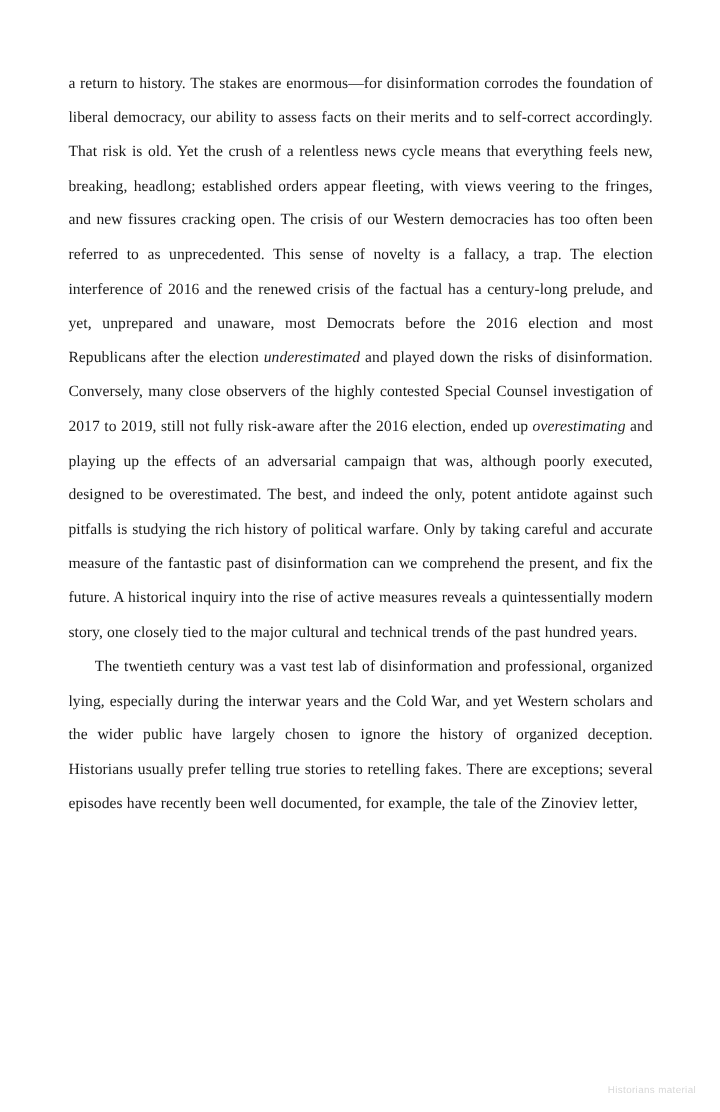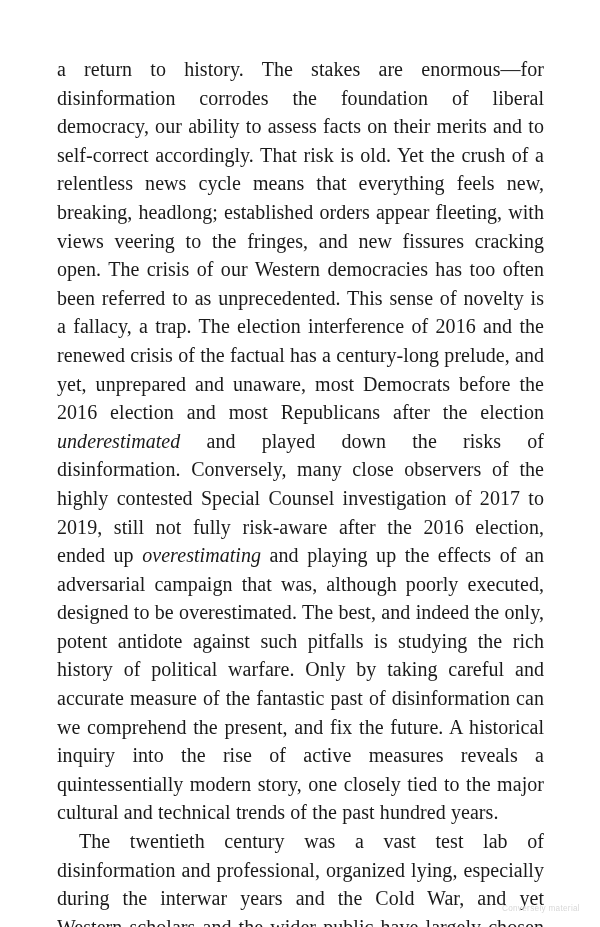--- a/index.html
+++ b/index.html
@@ -25,21 +25,21 @@
   #text-column {
     position: absolute;
     left: 57px;
     top: 55px;
     width: 487px;
   }
 
   p.body-para {
     margin: 0;
     padding: 0;
-    font-size: 20px;
+    font-size: 13px;
     line-height: 28.6px;
     text-align: justify;
     text-justify: inter-word;
     color: #1a1a1a;
     letter-spacing: 0.05px;
     word-spacing: 0.2px;
     -webkit-font-smoothing: antialiased;
   }
 
   p.body-para.indented {
@@ -67,15 +67,15 @@
 
 <div id="page">
 
   <div id="text-column">
     <div id="paragraphs-host">
         <p class="body-para"><span>a return to history. The stakes are enormous—for disinformation corrodes the foundation of liberal democracy, our ability to assess facts on their merits and to self-correct accordingly. That risk is old. Yet the crush of a relentless news cycle means that everything feels new, breaking, headlong; established orders appear fleeting, with views veering to the fringes, and new fissures cracking open. The crisis of our Western democracies has too often been referred to as unprecedented. This sense of novelty is a fallacy, a trap. The election interference of 2016 and the renewed crisis of the factual has a century-long prelude, and yet, unprepared and unaware, most Democrats before the 2016 election and most Republicans after the election </span><em class="it">underestimated</em><span> and played down the risks of disinformation. Conversely, many close observers of the highly contested Special Counsel investigation of 2017 to 2019, still not fully risk-aware after the 2016 election, ended up </span><em class="it">overestimating</em><span> and playing up the effects of an adversarial campaign that was, although poorly executed, designed to be overestimated. The best, and indeed the only, potent antidote against such pitfalls is studying the rich history of political warfare. Only by taking careful and accurate measure of the fantastic past of disinformation can we comprehend the present, and fix the future. A historical inquiry into the rise of active measures reveals a quintessentially modern story, one closely tied to the major cultural and technical trends of the past hundred years.</span></p>
         <p class="body-para indented"><span>The twentieth century was a vast test lab of disinformation and professional, organized lying, especially during the interwar years and the Cold War, and yet Western scholars and the wider public have largely chosen to ignore the history of organized deception. Historians usually prefer telling true stories to retelling fakes. There are exceptions; several episodes have recently been well documented, for example, the tale of the Zinoviev letter,</span></p>
       </div>
   </div>
 
-  <div id="copyright-watermark">Conversely material</div>
+  <div id="copyright-watermark">Historians material</div>
 
 </div>
 
 </body></html>

